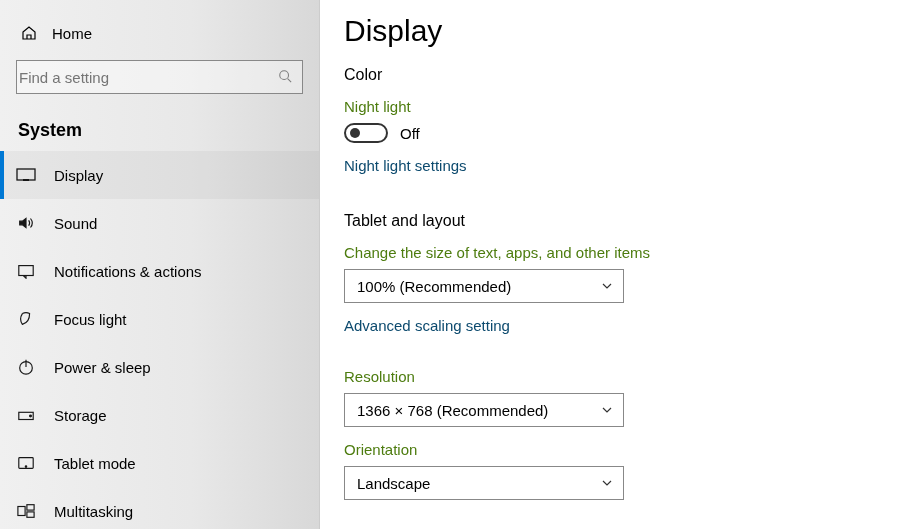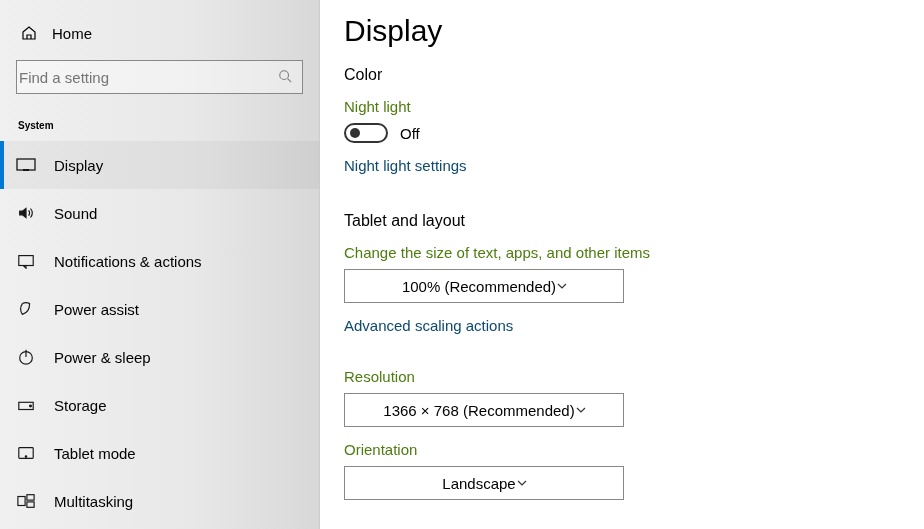--- a/index.html
+++ b/index.html
@@ -5,37 +5,37 @@
 * { margin: 0; padding: 0; box-sizing: border-box; font-family: "Segoe UI", sans-serif; }
 body { width: 924px; height: 529px; display: flex; overflow: hidden; background: #fff; }
 .sidebar { width: 320px; height: 100%; background: linear-gradient(to right, #f0f0f0 0%, #e8e8e8 60%, #d8d8d8 100%); border-right: 1px solid #ccc; display: flex; flex-direction: column; padding-top: 18px; }
 .home-row { display: flex; align-items: center; padding: 6px 20px 6px 20px; cursor: pointer; gap: 14px; }
 .home-row .icon { width: 18px; height: 18px; display: flex; align-items: center; justify-content: center; }
 .home-row .label { font-size: 15px; color: #000; }
 .search-wrap { padding: 12px 16px 8px 16px; }
 .search-box { width: 100%; height: 34px; border: 1px solid #888; background: rgba(255,255,255,0.4); display: flex; align-items: center; padding: 0 8px 0 2px; }
 .search-box input { flex: 1; border: none; background: transparent; font-size: 15px; color: #555; outline: none; }
 .search-box .sicon { width: 16px; height: 16px; opacity: 0.6; }
-.section-title { font-size: 10px; font-weight: 600; color: #000; padding: 18px 20px 10px 18px; }
+.section-title { font-size: 18px; font-weight: 600; color: #000; padding: 18px 20px 10px 18px; }
 .nav-list { display: flex; flex-direction: column; }
 .nav-item { display: flex; align-items: center; height: 48px; padding: 0 20px 0 16px; gap: 18px; cursor: pointer; position: relative; }
 .nav-item.active { background: rgba(0,0,0,0.04); }
 .nav-item.active::before { content: ""; position: absolute; left: 0; top: 0; bottom: 0; width: 4px; background: #0078d4; }
 .nav-item .icon { width: 20px; height: 20px; display: flex; align-items: center; justify-content: center; opacity: 0.9; }
 .nav-item .label { font-size: 15px; color: #000; }
 .main { flex: 1; padding: 14px 0 0 24px; overflow-y: auto; }
 .page-title { font-size: 30px; font-weight: 400; color: #000; margin-bottom: 18px; }
 .section-h { font-size: 16px; font-weight: 400; color: #000; margin-bottom: 14px; }
 .field-label { font-size: 15px; color: #4d7c0f; margin-bottom: 8px; }
 .toggle-row { display: flex; align-items: center; gap: 12px; margin-bottom: 14px; }
 .toggle { width: 44px; height: 20px; border: 2px solid #333; border-radius: 999px; position: relative; cursor: pointer; }
 .toggle .knob { width: 10px; height: 10px; background: #333; border-radius: 50%; position: absolute; top: 3px; left: 4px; }
 .toggle-state { font-size: 15px; color: #000; }
 .link { font-size: 15px; color: #0c4a6e; cursor: pointer; display: inline-block; margin-bottom: 20px; }
-.dropdown { width: 280px; height: 34px; border: 1px solid #888; display: flex; align-items: center; justify-content: center; padding: 0 10px 0 12px; cursor: pointer; margin-bottom: 14px; background: #fff; }
+.dropdown { width: 280px; height: 34px; border: 1px solid #888; display: flex; align-items: center; justify-content: space-between; padding: 0 10px 0 12px; cursor: pointer; margin-bottom: 14px; background: #fff; }
 .dropdown .val { font-size: 15px; color: #000; }
 .dropdown .chev { width: 12px; height: 12px; }
 .block { margin-bottom: 18px; }
 svg { display: block; }
 </style>
 </head>
 <body>
 
 <div class="sidebar">
   <div class="home-row">
@@ -88,21 +88,21 @@
           </svg>
         </span>
       <span class="label">Notifications &amp; actions</span>
     </div>
     <div class="nav-item">
       <span class="icon">
           <svg viewBox="0 0 20 20" width="18" height="18" stroke="#000" fill="none" stroke-width="1.3">
             <path d="M6 4 Q2 10 6 16 Q14 14 14 4 Q10 2 6 4"></path>
           </svg>
         </span>
-      <span class="label">Power assist</span>
+      <span class="label">Focus light</span>
     </div>
     <div class="nav-item">
       <span class="icon">
           <svg viewBox="0 0 20 20" width="18" height="18" stroke="#000" fill="none" stroke-width="1.3">
             <circle cx="10" cy="11" r="7"></circle>
             <line x1="10" y1="2" x2="10" y2="10"></line>
           </svg>
         </span>
       <span class="label">Power &amp; sleep</span>
     </div>
@@ -156,21 +156,21 @@
     <div class="section-h">Tablet and layout</div>
     <div class="field-label">Change the size of text, apps, and other items</div>
     <div class="dropdown">
       <span class="val">100% (Recommended)</span>
       <span class="chev">
           <svg viewBox="0 0 12 12" width="12" height="12" stroke="#333" fill="none" stroke-width="1.2">
             <path d="M2 4 L6 8 L10 4"></path>
           </svg>
         </span>
     </div>
-    <span class="link">Advanced scaling actions</span>
+    <span class="link">Advanced scaling setting</span>
 
     <div class="field-label" style="margin-top:14px">Resolution</div>
     <div class="dropdown">
       <span class="val">1366 × 768 (Recommended)</span>
       <span class="chev">
           <svg viewBox="0 0 12 12" width="12" height="12" stroke="#333" fill="none" stroke-width="1.2">
             <path d="M2 4 L6 8 L10 4"></path>
           </svg>
         </span>
     </div>

